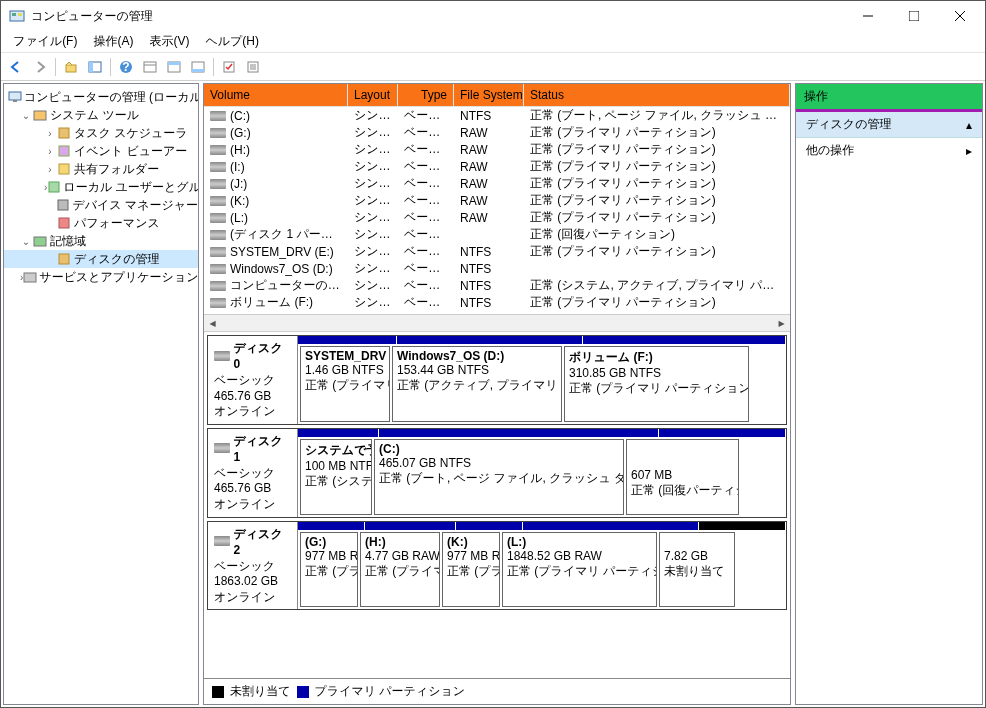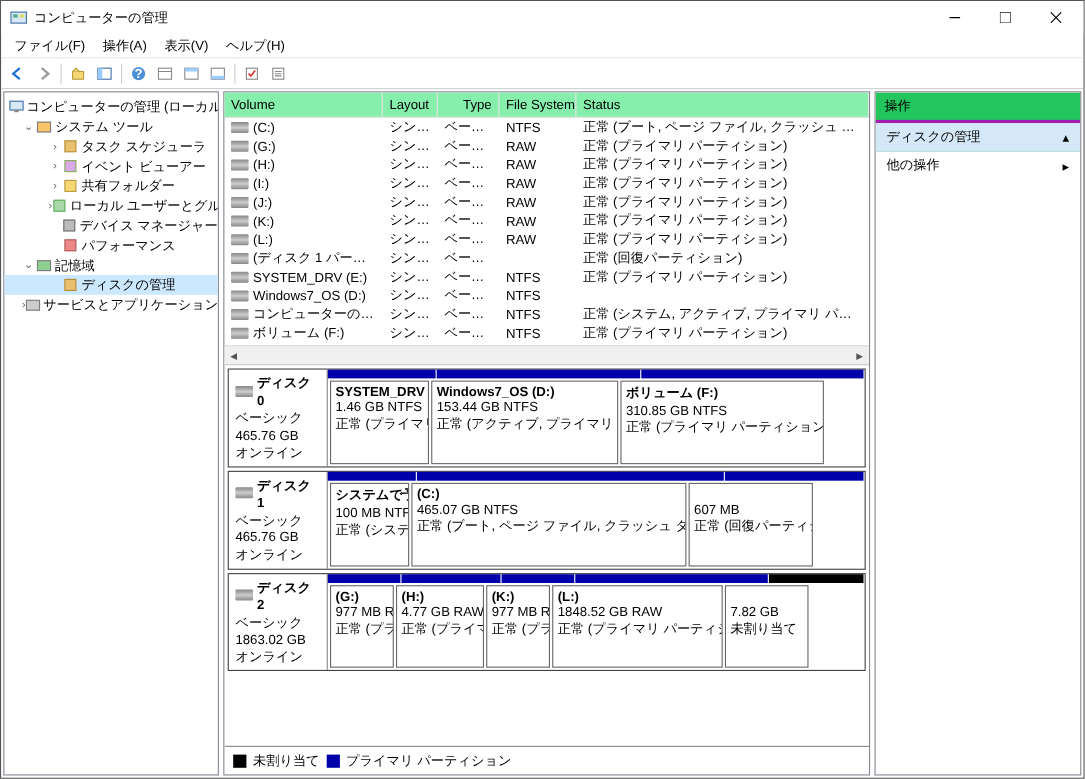--- a/index.html
+++ b/index.html
@@ -17,21 +17,21 @@
 .tb-sep { width: 1px; height: 18px; background: #ccc; margin: 0 2px; }
 .content { flex: 1; display: flex; overflow: hidden; }
 .pane { border: 1px solid #828790; margin: 2px; background: #fff; overflow: hidden; }
 .tree-pane { width: 196px; display: flex; flex-direction: column; padding: 4px 0; overflow-y: auto; }
 .center-pane { flex: 1; display: flex; flex-direction: column; }
 .actions-pane { width: 188px; display: flex; flex-direction: column; }
 .tree-row { display: flex; align-items: center; height: 18px; padding-left: 4px; white-space: nowrap; }
 .tree-expand { width: 12px; text-align: center; color: #666; font-size: 10px; }
 .tree-icon { width: 16px; height: 16px; margin-right: 2px; display: inline-flex; align-items: center; justify-content: center; }
 .tree-row.sel { background: #cce8ff; }
-.list-header { display: flex; background: #86efac; border-bottom: 1px solid #e0e0e0; }
+.list-header { display: flex; background: #f97316; border-bottom: 1px solid #e0e0e0; }
 .list-col { padding: 4px 6px; border-right: 1px solid #e5e5e5; overflow: hidden; white-space: nowrap; }
 .list-body { height: 208px; overflow-y: auto; border-bottom: 1px solid #ccc; }
 .list-row { display: flex; align-items: center; height: 17px; }
 .list-cell { padding: 0 6px; overflow: hidden; white-space: nowrap; text-overflow: ellipsis; }
 .vol-icon { display: inline-block; width: 16px; height: 10px; background: linear-gradient(#888,#ccc,#888); border-radius: 1px; margin-right: 4px; vertical-align: middle; }
 .hscroll { height: 17px; background: #f0f0f0; border-bottom: 1px solid #ccc; display: flex; align-items: center; }
 .hscroll-arrow { width: 17px; height: 17px; display: flex; align-items: center; justify-content: center; color: #555; font-size: 8px; }
 .disk-area { flex: 1; overflow-y: auto; padding: 3px; }
 .disk-row { display: flex; margin-bottom: 3px; border: 1px solid #404040; }
 .disk-label { width: 90px; padding: 4px 6px; border-right: 1px solid #888; }
@@ -417,21 +417,21 @@
               <div class="part" style="flex: 0 0 72px;">
                 <div class="part-title">システムで予約</div>
                 <div>100 MB NTFS</div>
                 <div>正常 (システム</div>
               </div>
               <div class="part" style="flex: 0 0 250px;">
                 <div class="part-title">(C:)</div>
                 <div>465.07 GB NTFS</div>
                 <div>正常 (ブート, ページ ファイル, クラッシュ ダンプ, プ</div>
               </div>
-              <div class="part" style="flex: 0 0 113px;">
+              <div class="part" style="flex: 0 0 113px; justify-content: center;">
                 <div>&nbsp;</div>
                 <div>607 MB</div>
                 <div>正常 (回復パーティショ</div>
               </div>
             </div>
           </div>
         </div>
         <div class="disk-row">
           <div class="disk-label">
             <div class="disk-label-title">

